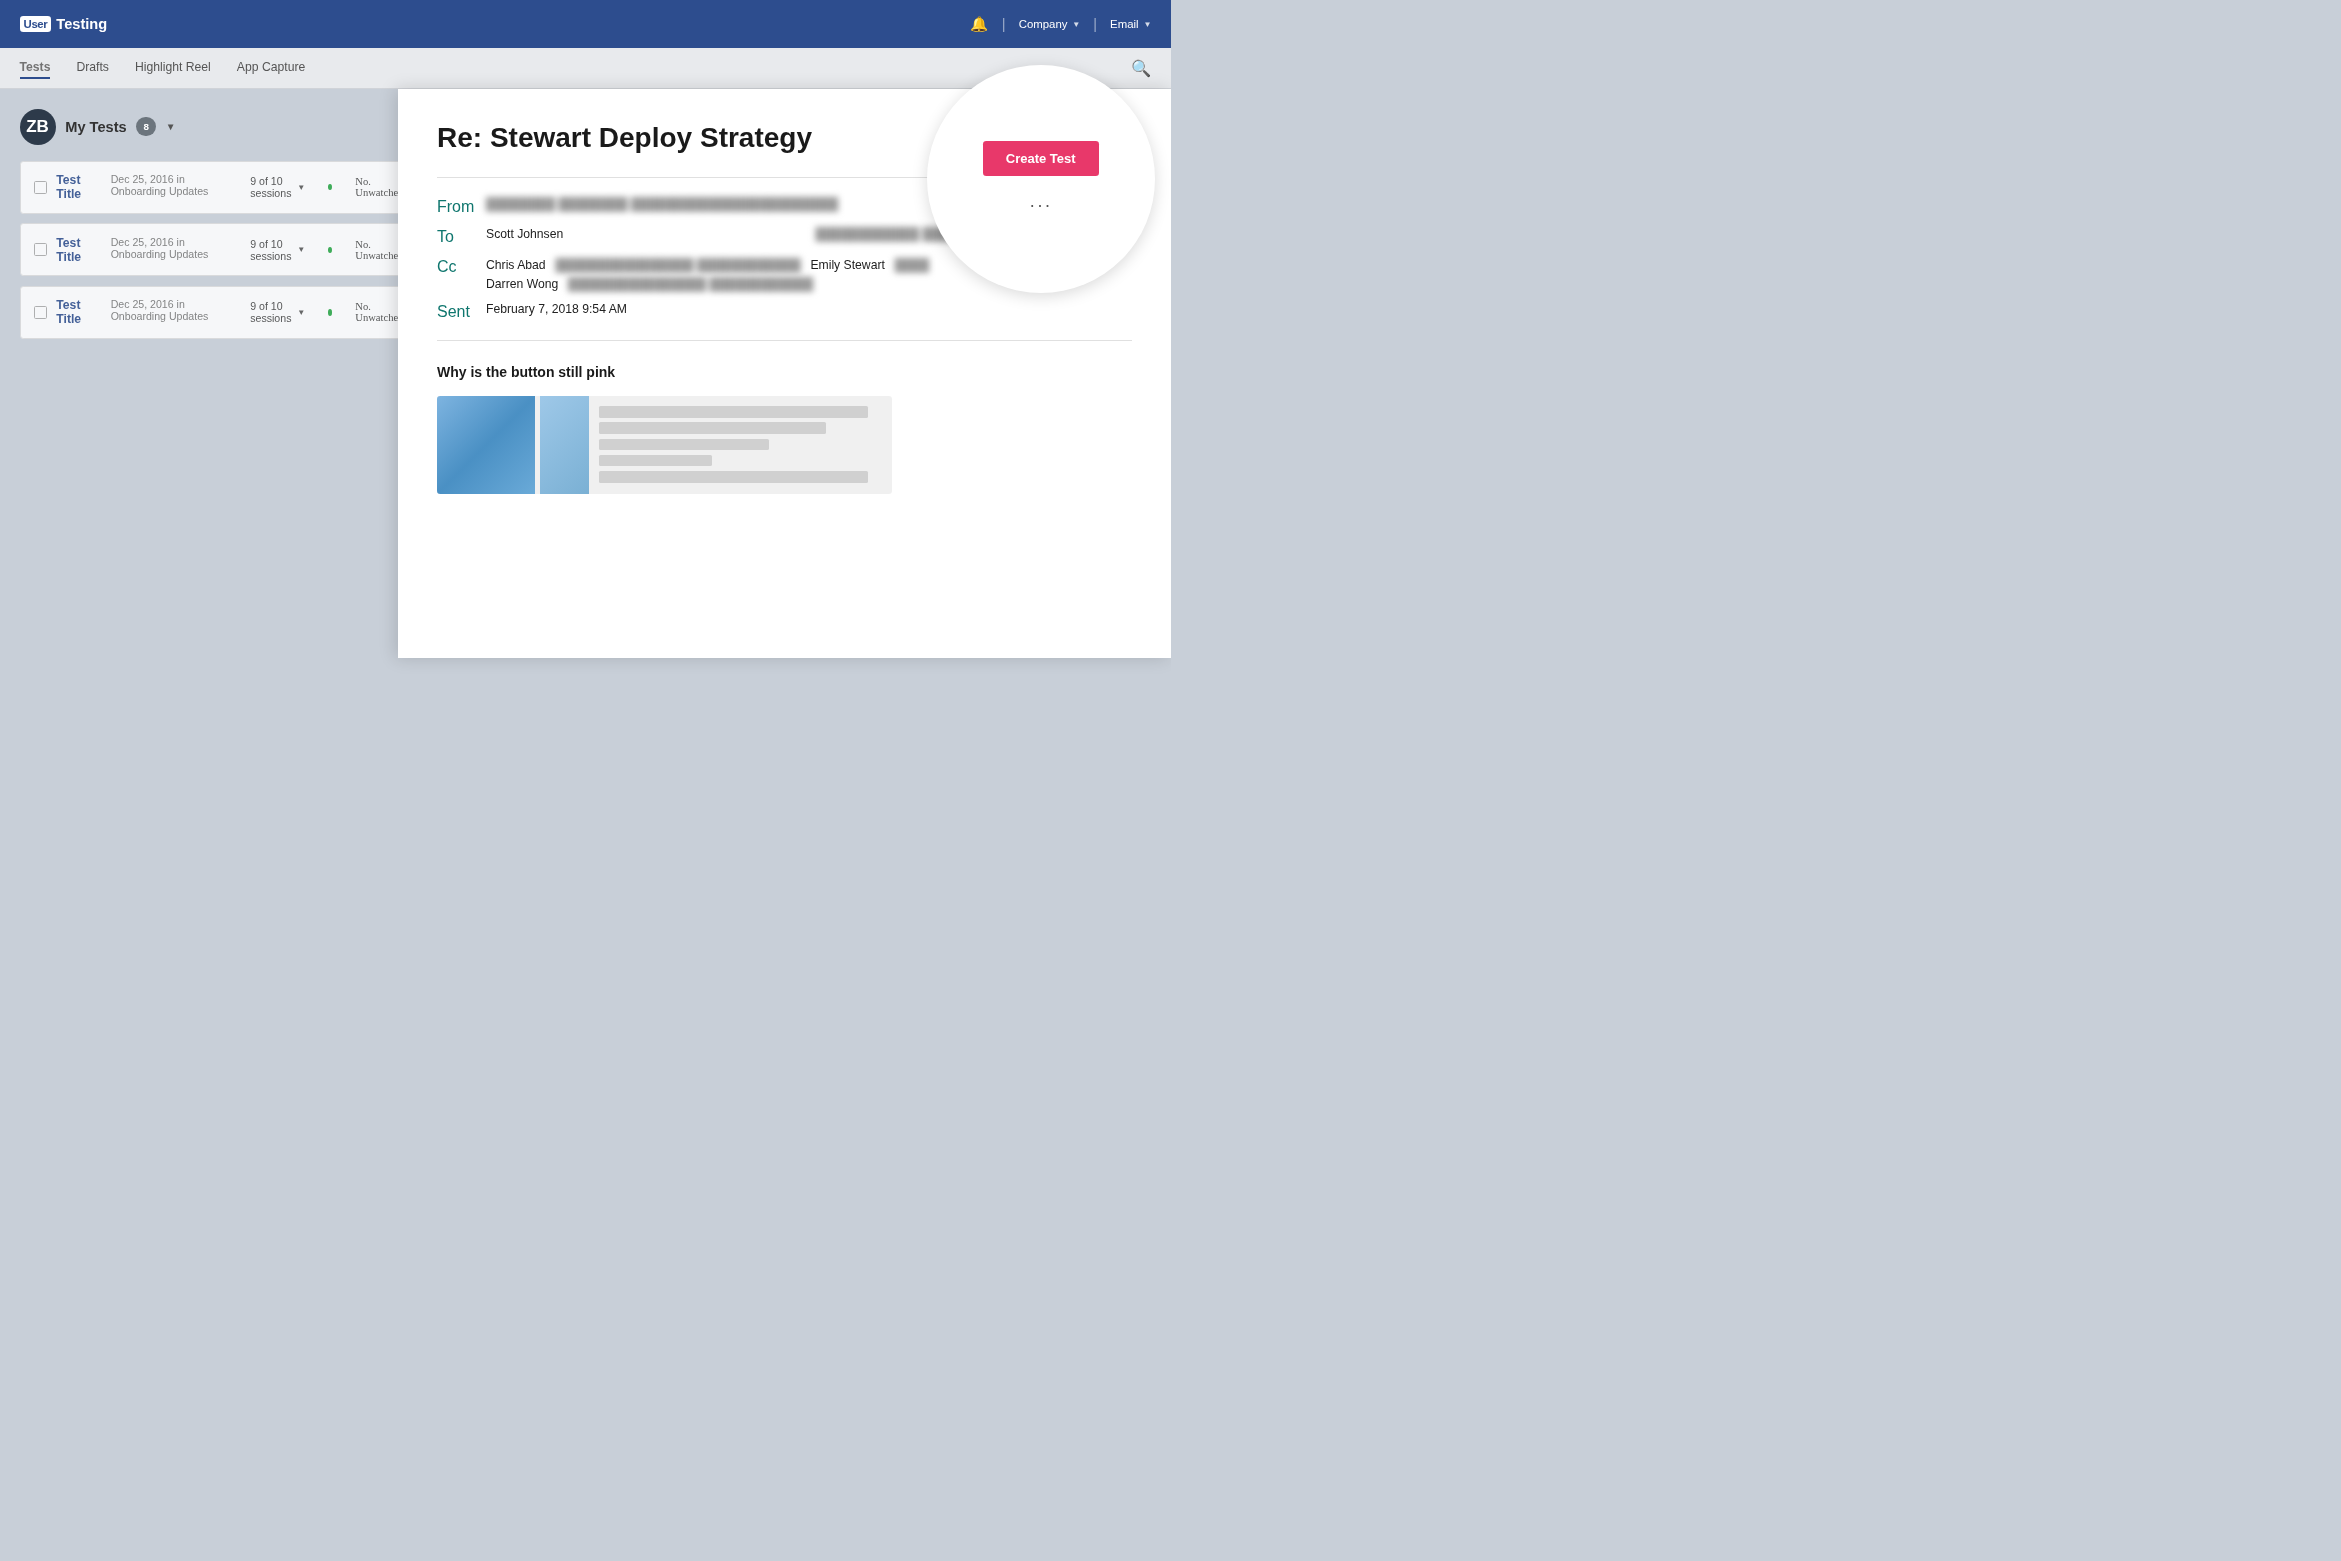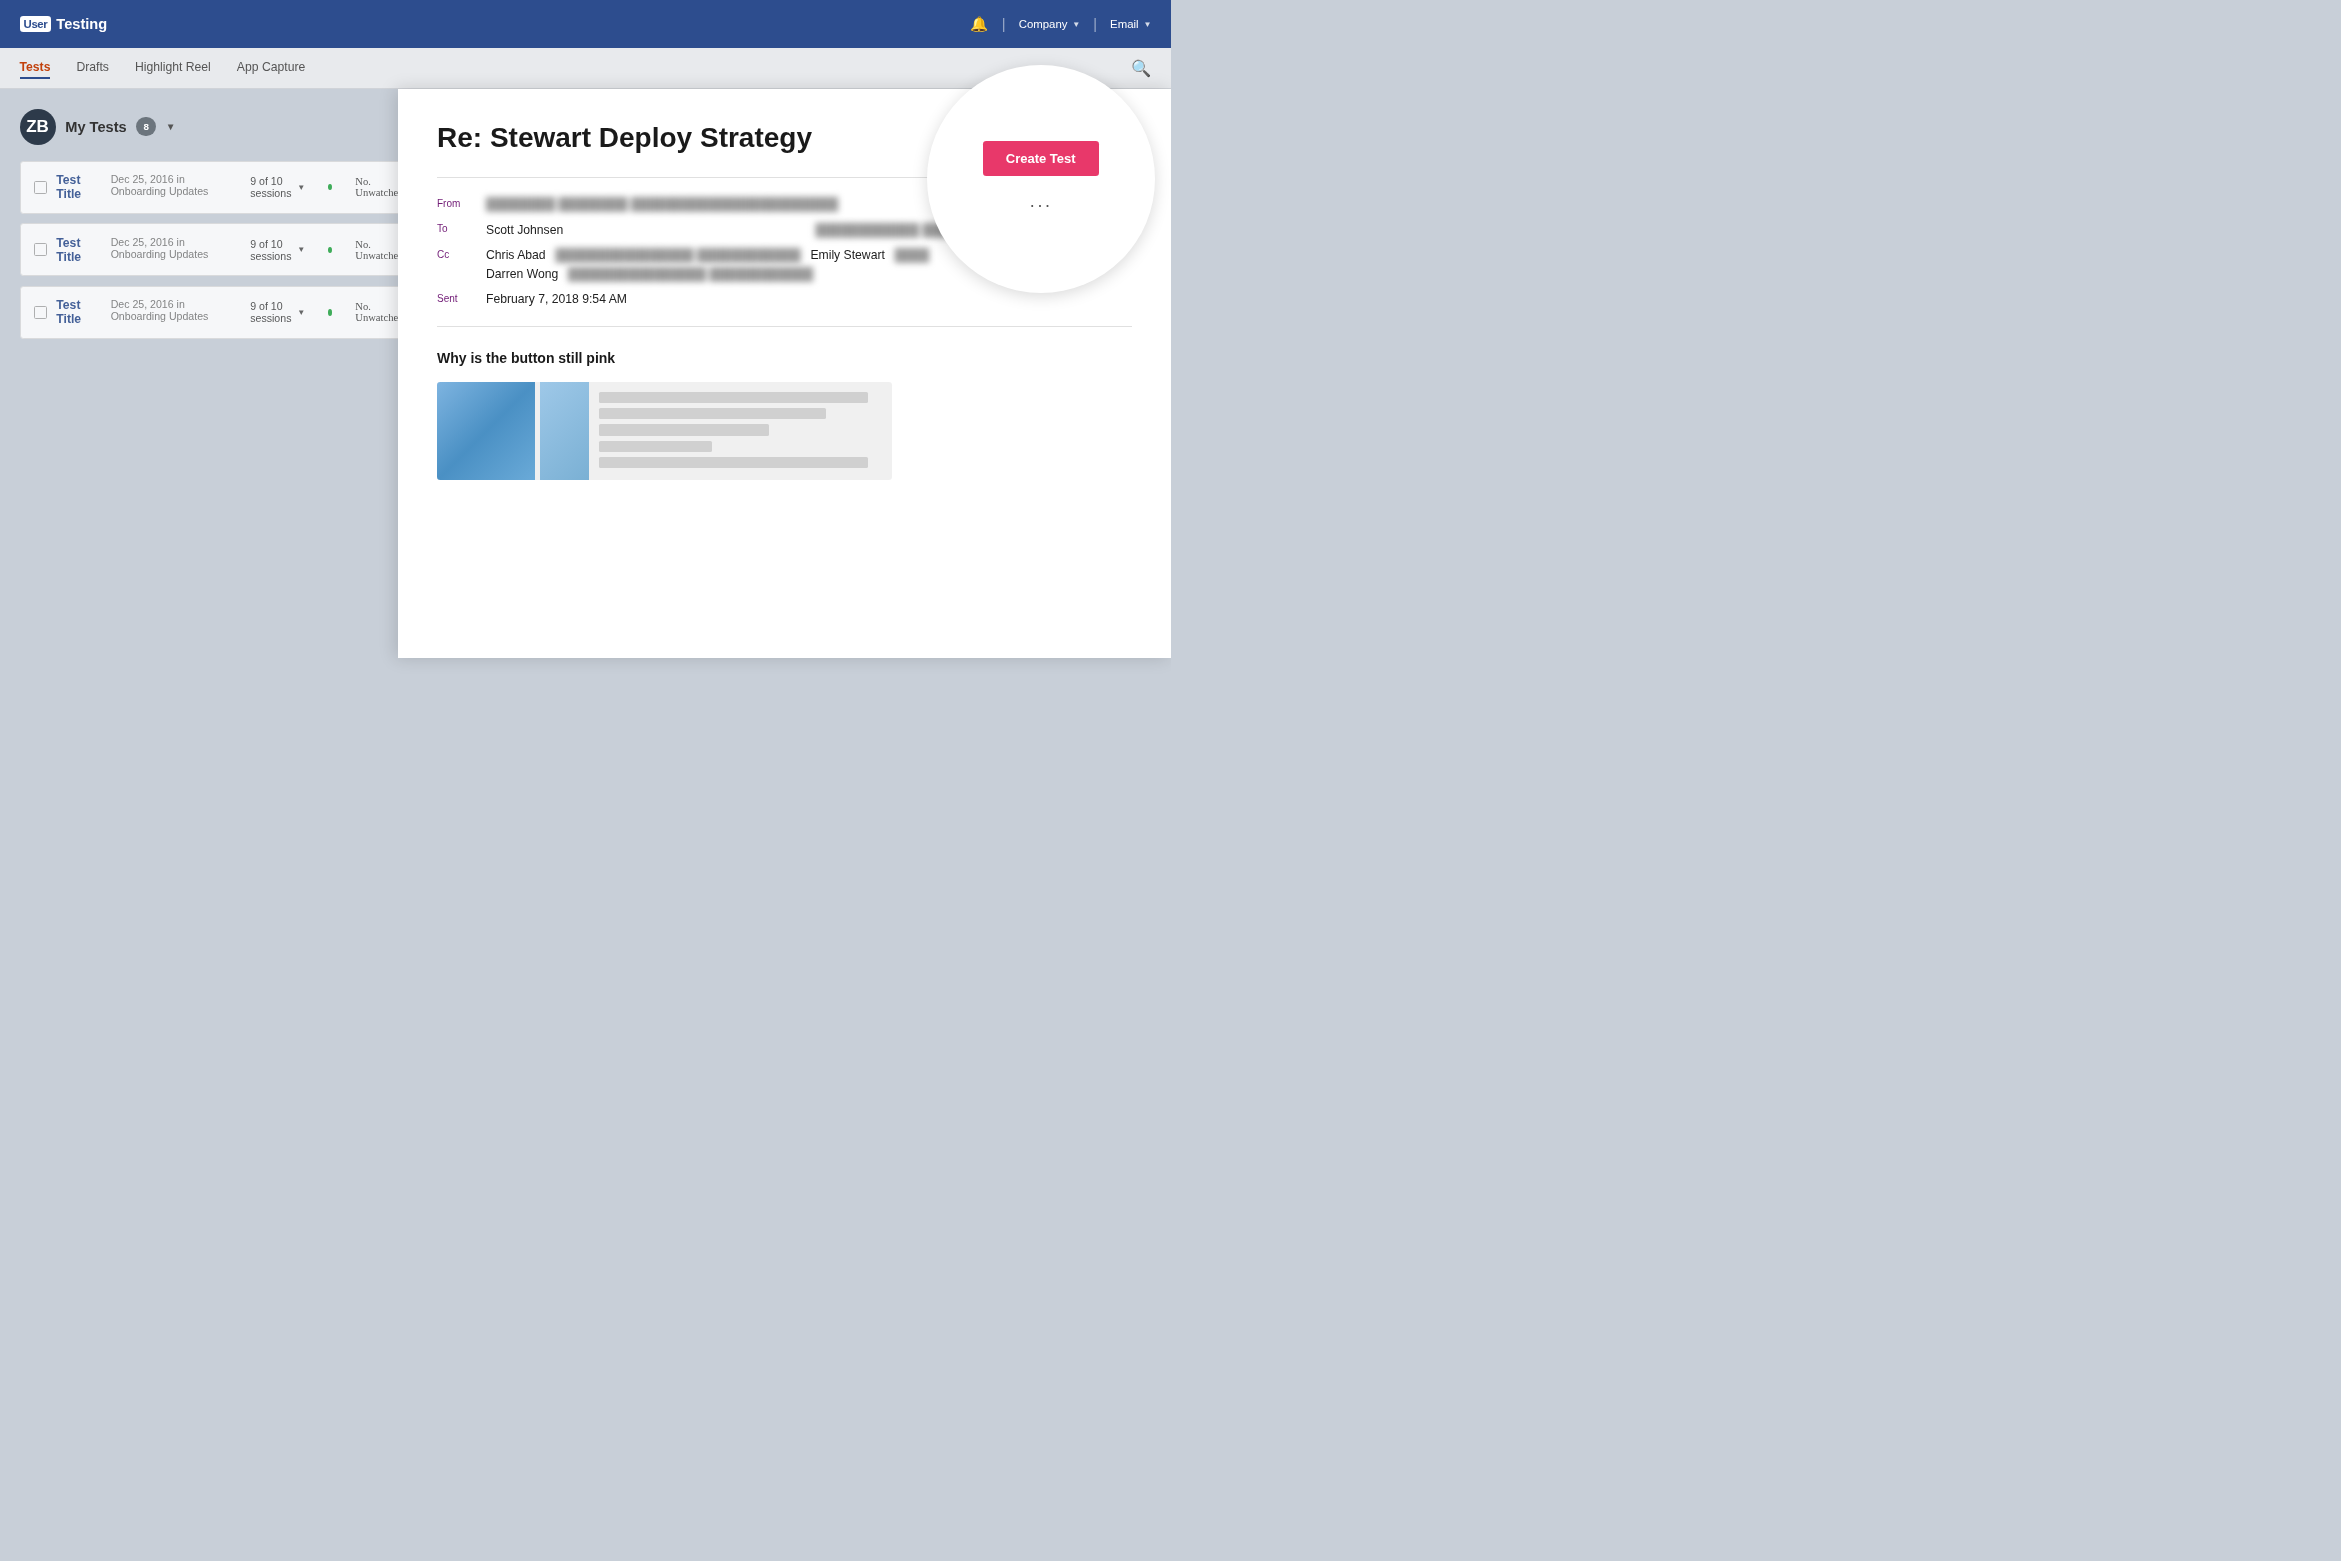--- a/index.html
+++ b/index.html
@@ -85,21 +85,21 @@
       position: relative;
     }
     .sub-nav-item {
       font-size: 12.2px;
       color: #555;
       cursor: pointer;
       padding: 3.3px 0;
       border-bottom: 2.4px solid transparent;
     }
     .sub-nav-item.active {
-      color: #c2410c;
+      color: #737373;
       font-weight: 600;
       border-bottom: 2.4px solid #2d4d8e;
     }
     .search-icon-top {
       position: absolute;
       right: 19.5px;
       top: 50%;
       transform: translateY(-50%);
       font-size: 16.3px;
       color: #555;
@@ -288,22 +288,22 @@
       flex-direction: column;
       gap: 11.4px;
       margin-bottom: 19.5px;
     }
     .email-field-row {
       display: flex;
       align-items: flex-start;
       gap: 13px;
     }
     .field-label {
-      font-size: 10px;
-      color: #701a75;
+      font-size: 16px;
+      color: #0f766e;
       width: 36px;
       flex-shrink: 0;
       padding-top: 0.8px;
     }
     .field-value {
       font-size: 12.2px;
       color: #222;
       flex: 1;
     }
     .field-value.blurred {

